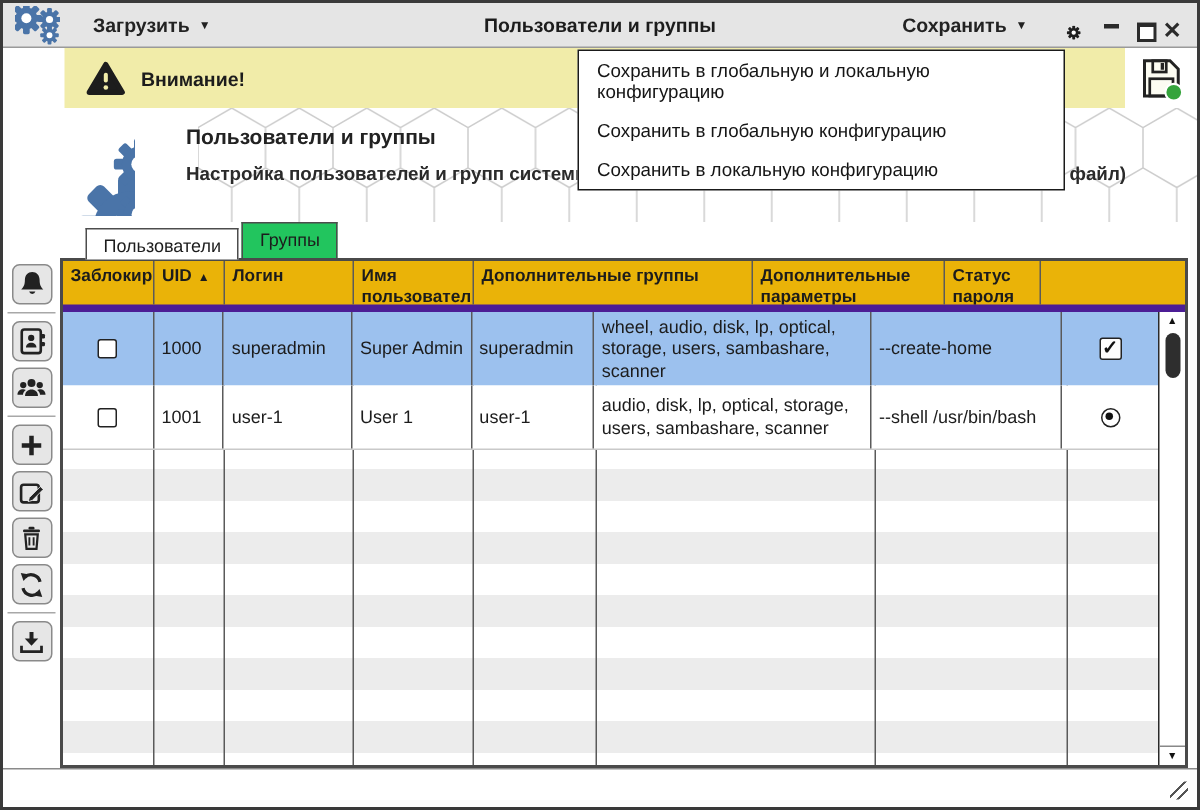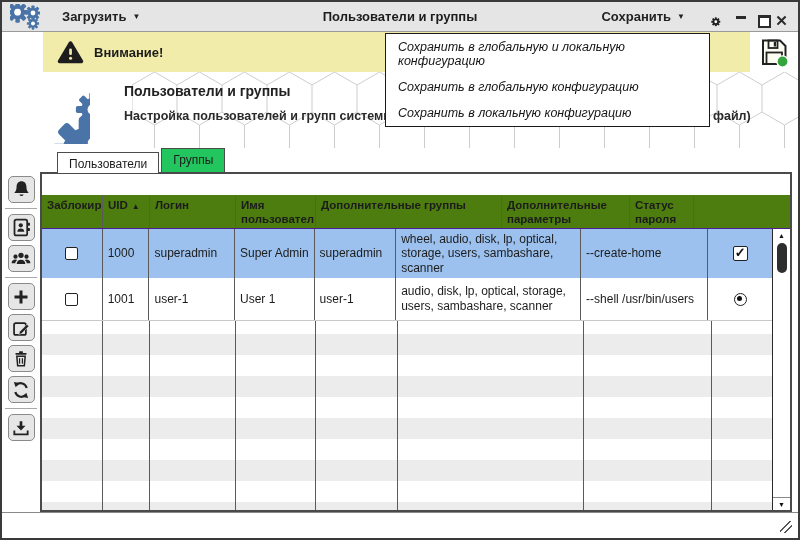--- a/index.html
+++ b/index.html
@@ -30,37 +30,37 @@
 
   
   .pagehead { position:relative; height:76px; overflow:hidden; background:#fff; }
   .hexbg { position:absolute; left:130px; top:0; right:0; bottom:0; }
   .bigicon { position:absolute; left:24px; top:6px; width:64px; height:66px; }
   .headtext { position:absolute; left:122px; top:11px; }
   .headtitle { font-size:14px; font-weight:bold; color:#222; }
   .headsub { margin-top:10px; font-size:12.5px; font-weight:bold; color:#2a2a2a; white-space:nowrap; }
 
   
-  .menu { position:absolute; left:383px; top:31px; width:325px; background:#fff; border:1px solid #1a1a1a; z-index:30;font-style:italic; }
+  .menu { position:absolute; left:383px; top:31px; width:325px; background:#fff; border:1px solid #1a1a1a; z-index:30; }
   .menu-item { font-size:12.5px; padding:6px 12px; color:#151515; cursor:pointer; }
 
   
   .tabs { height:24px; display:flex; align-items:flex-end; padding-left:55px; position:relative; z-index:2; }
   .tab { font-size:12px; padding:4px 11px 5px; border:1px solid #4c4c4c; border-bottom:none; margin-right:2px; cursor:pointer; }
   .tab.active { background:#fff; font-weight:normal; position:relative; top:1px; padding-bottom:2px; }
   .tab.inactive { background:#22c55e; }
 
   
   .main { display:flex; height:340px; }
   .sidebar { width:38px; display:flex; flex-direction:column; align-items:center; padding-top:2px; }
   .sb-btn { width:27px; height:27px; background:#e6e6e6; border:1px solid #8a8a8a; border-radius:5px; display:flex; align-items:center; justify-content:center; margin:2px 0; cursor:pointer; }
   .sb-sep { width:32px; height:1px; background:#a8a8a8; margin:3px 0; }
 
   .tablewrap { width:752px; border:2px solid #4a4a4a; display:flex; flex-direction:column; background:#fff; }
-  .thead { display:flex; height:34px; background:#4d7c0f; border-bottom:1px solid #4c1d95;margin-top:21px; }
+  .thead { display:flex; height:34px; background:#eab308; border-bottom:5px solid #4c1d95; }
   .th { font-size:11.5px; font-weight:bold; padding:3px 5px; border-right:1px solid #5a5a5a; line-height:1.25; overflow:hidden; }
   .th:last-child { border-right:none; }
   .tbody { position:relative; flex:1; background:repeating-linear-gradient(180deg,#ffffff 0 21px,#ececec 21px 42px); overflow:hidden; }
   .colline { position:absolute; top:0; bottom:0; width:1px; background:#5a5a5a; z-index:0; }
   .scrolltrack { position:absolute; top:0; bottom:0; right:0; width:18px; background:#fff; border-left:1px solid #2a2a2a; z-index:2; display:flex; flex-direction:column; align-items:center; }
   .scr-up,.scr-down { width:100%; height:13px; display:flex; align-items:center; justify-content:center; font-size:7px; color:#111; cursor:pointer; }
   .scr-down { margin-top:auto; border-top:1px solid #888; }
   .thumb { width:10px; height:30px; background:#2e2e2e; border-radius:5px; margin-top:1px; cursor:grab; }
   .row { position:relative; z-index:1; display:flex; margin-right:18px; }
   .row.selected { background:#9cc1ee; }
@@ -291,21 +291,21 @@
 
         <div class="row plain" style="height:43px">
           <div class="td c0 center">
               <span class="cbx"></span>
             </div>
           <div class="td c1">1001</div>
           <div class="td c2">user-1</div>
           <div class="td c3 nowrap">User 1</div>
           <div class="td c4">user-1</div>
           <div class="td c5 wrap">audio, disk, lp, optical, storage, users, sambashare, scanner</div>
-          <div class="td c6 nowrap">--shell /usr/bin/users</div>
+          <div class="td c6 nowrap">--shell /usr/bin/bash</div>
           <div class="td c7 center">
               <span class="radio"></span>
             </div>
         </div>
 
         <div class="scrolltrack">
           <div class="scr-up">▲</div>
           <div class="thumb"></div>
           <div class="scr-down">▼</div>
         </div>

